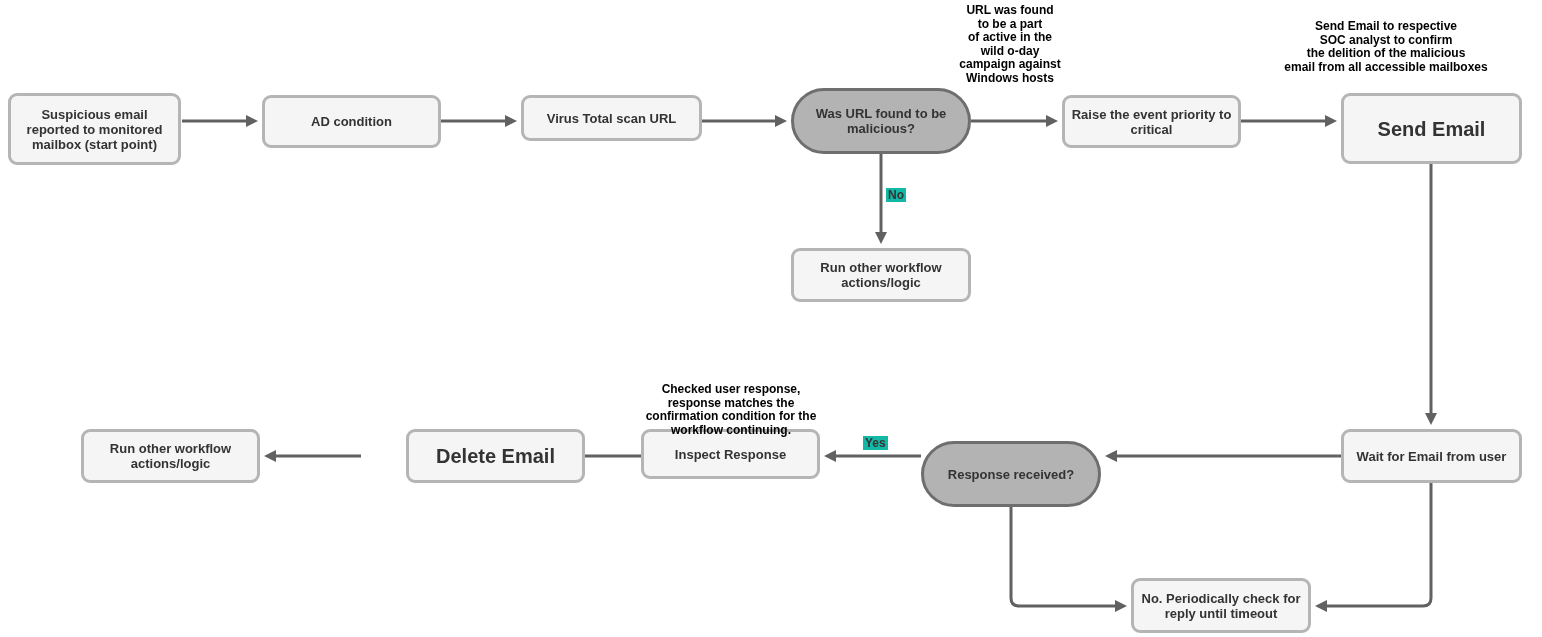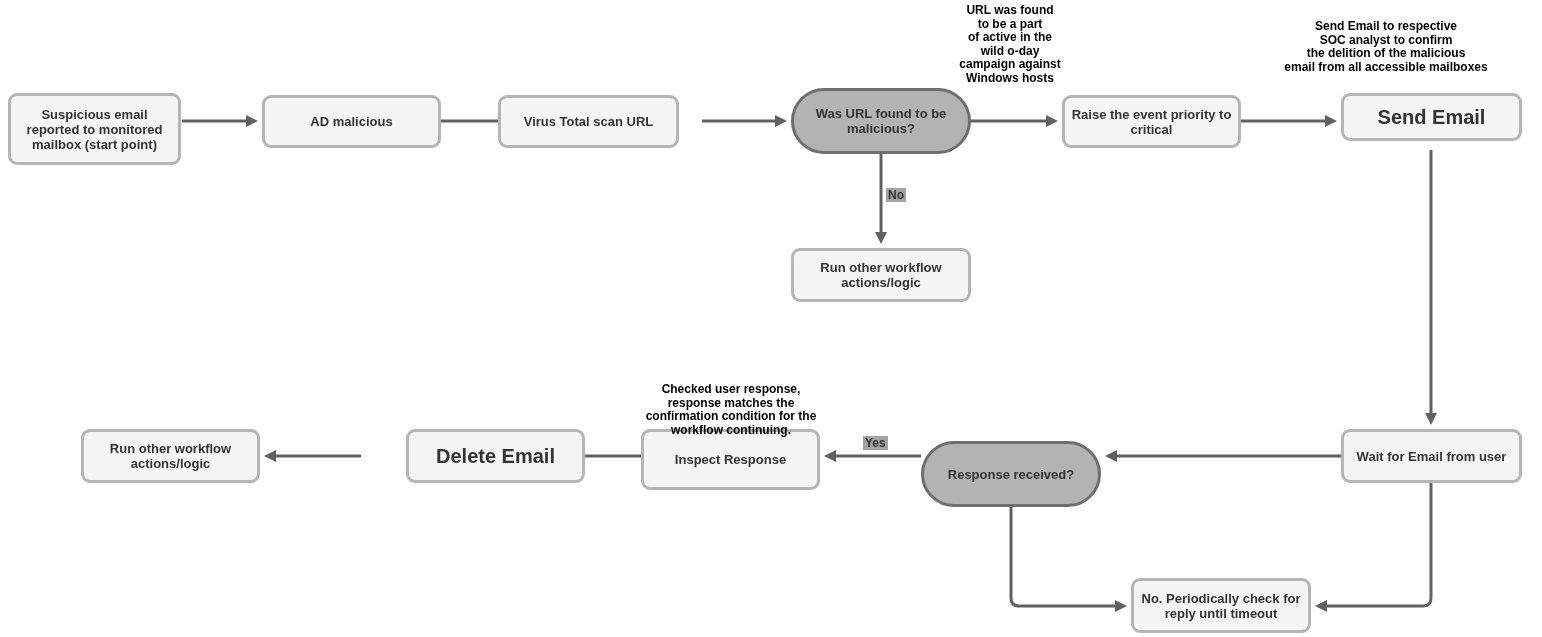--- a/index.html
+++ b/index.html
@@ -52,21 +52,21 @@
     font-weight: bold;
     line-height: 13.5px;
     color: #000000;
     white-space: pre-line;
   }
   .edge-label {
     position: absolute;
     font-size: 12px;
     font-weight: bold;
     color: var(--text, #333333);
-    background: #a3a3a3;
+    background: #14b8a6;
     padding: 0 2px;
   }
 </style>
 </head>
 <body>
 
 <div class="canvas">
 
   <svg class="edges" viewBox="0 0 1542 637" xmlns="http://www.w3.org/2000/svg">
     <defs>
@@ -86,41 +86,41 @@
     <path class="line" d="M641,456 H554" marker-end="url(#arrow)"></path>
     <path class="line" d="M361,456 H274" marker-end="url(#arrow)"></path>
     <path class="line" d="M1011,489 V598 Q1011,606 1019,606 H1117" marker-end="url(#arrow)"></path>
     <path class="line" d="M1431,483 V598 Q1431,606 1423,606 H1325" marker-end="url(#arrow)"></path>
   </svg>
 
   <div class="node" style="left:8px; top:93px; width:173px; height:72px;">Suspicious email
 reported to monitored
 mailbox (start point)</div>
 
-  <div class="node" style="left:262px; top:95px; width:179px; height:53px;">AD malicious</div>
+  <div class="node" style="left:262px; top:95px; width:179px; height:53px;">AD condition</div>
 
-  <div class="node" style="left:498px; top:95px; width:181px; height:53px;">Virus Total scan URL</div>
+  <div class="node" style="left:521px; top:95px; width:181px; height:46px;">Virus Total scan URL</div>
 
   <div class="node decision" style="left:791px; top:88px; width:180px; height:66px;">Was URL found to be
 malicious?</div>
 
   <div class="node" style="left:1062px; top:95px; width:179px; height:53px;">Raise the event priority to
 critical</div>
 
-  <div class="node big" style="left:1341px; top:93px; width:181px; height:48px;">Send Email</div>
+  <div class="node big" style="left:1341px; top:93px; width:181px; height:71px;">Send Email</div>
 
   <div class="node" style="left:791px; top:248px; width:180px; height:54px;">Run other workflow
 actions/logic</div>
 
   <div class="node" style="left:81px; top:429px; width:179px; height:54px;">Run other workflow
 actions/logic</div>
 
   <div class="node big" style="left:361px; top:429px; width:179px; height:54px;margin-left:45px;">Delete Email</div>
 
-  <div class="node" style="left:641px; top:429px; width:179px; height:61px;">Inspect Response</div>
+  <div class="node" style="left:641px; top:429px; width:179px; height:50px;">Inspect Response</div>
 
   <div class="node decision" style="left:921px; top:441px; width:180px; height:66px;">Response received?</div>
 
   <div class="node" style="left:1341px; top:429px; width:181px; height:54px;">Wait for Email from user</div>
 
   <div class="node" style="left:1131px; top:578px; width:180px; height:55px;">No. Periodically check for
 reply until timeout</div>
 
   <div class="annotation" style="left:930px; top:4px; width:160px;">URL was found
 to be a part

